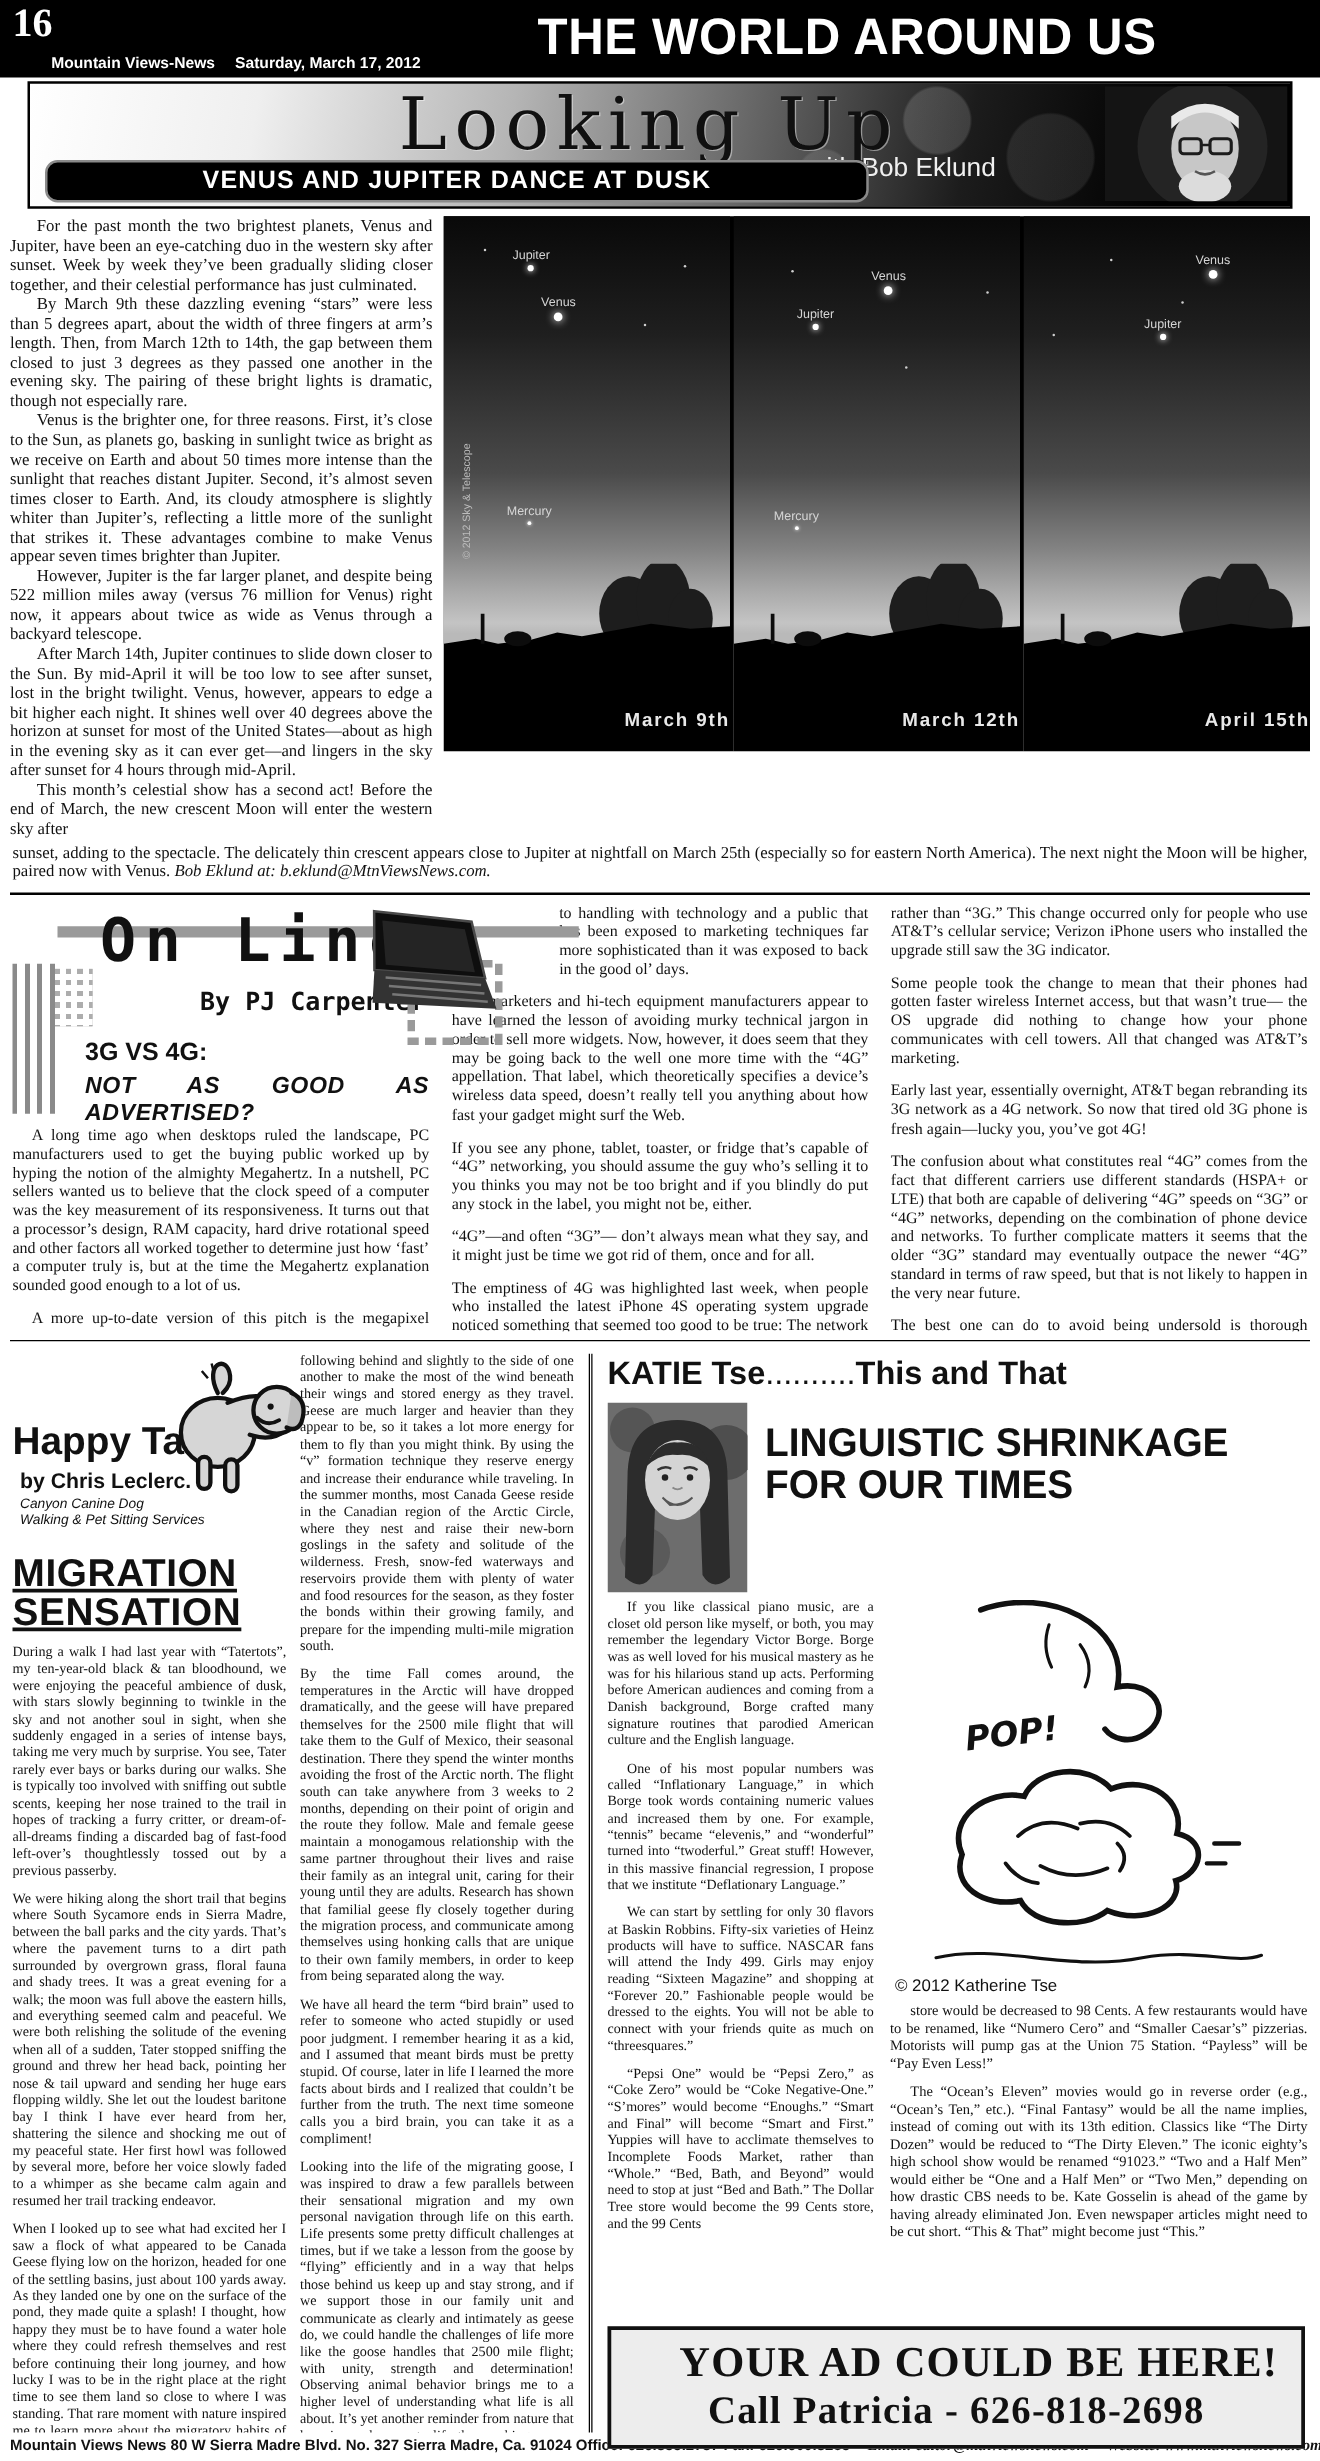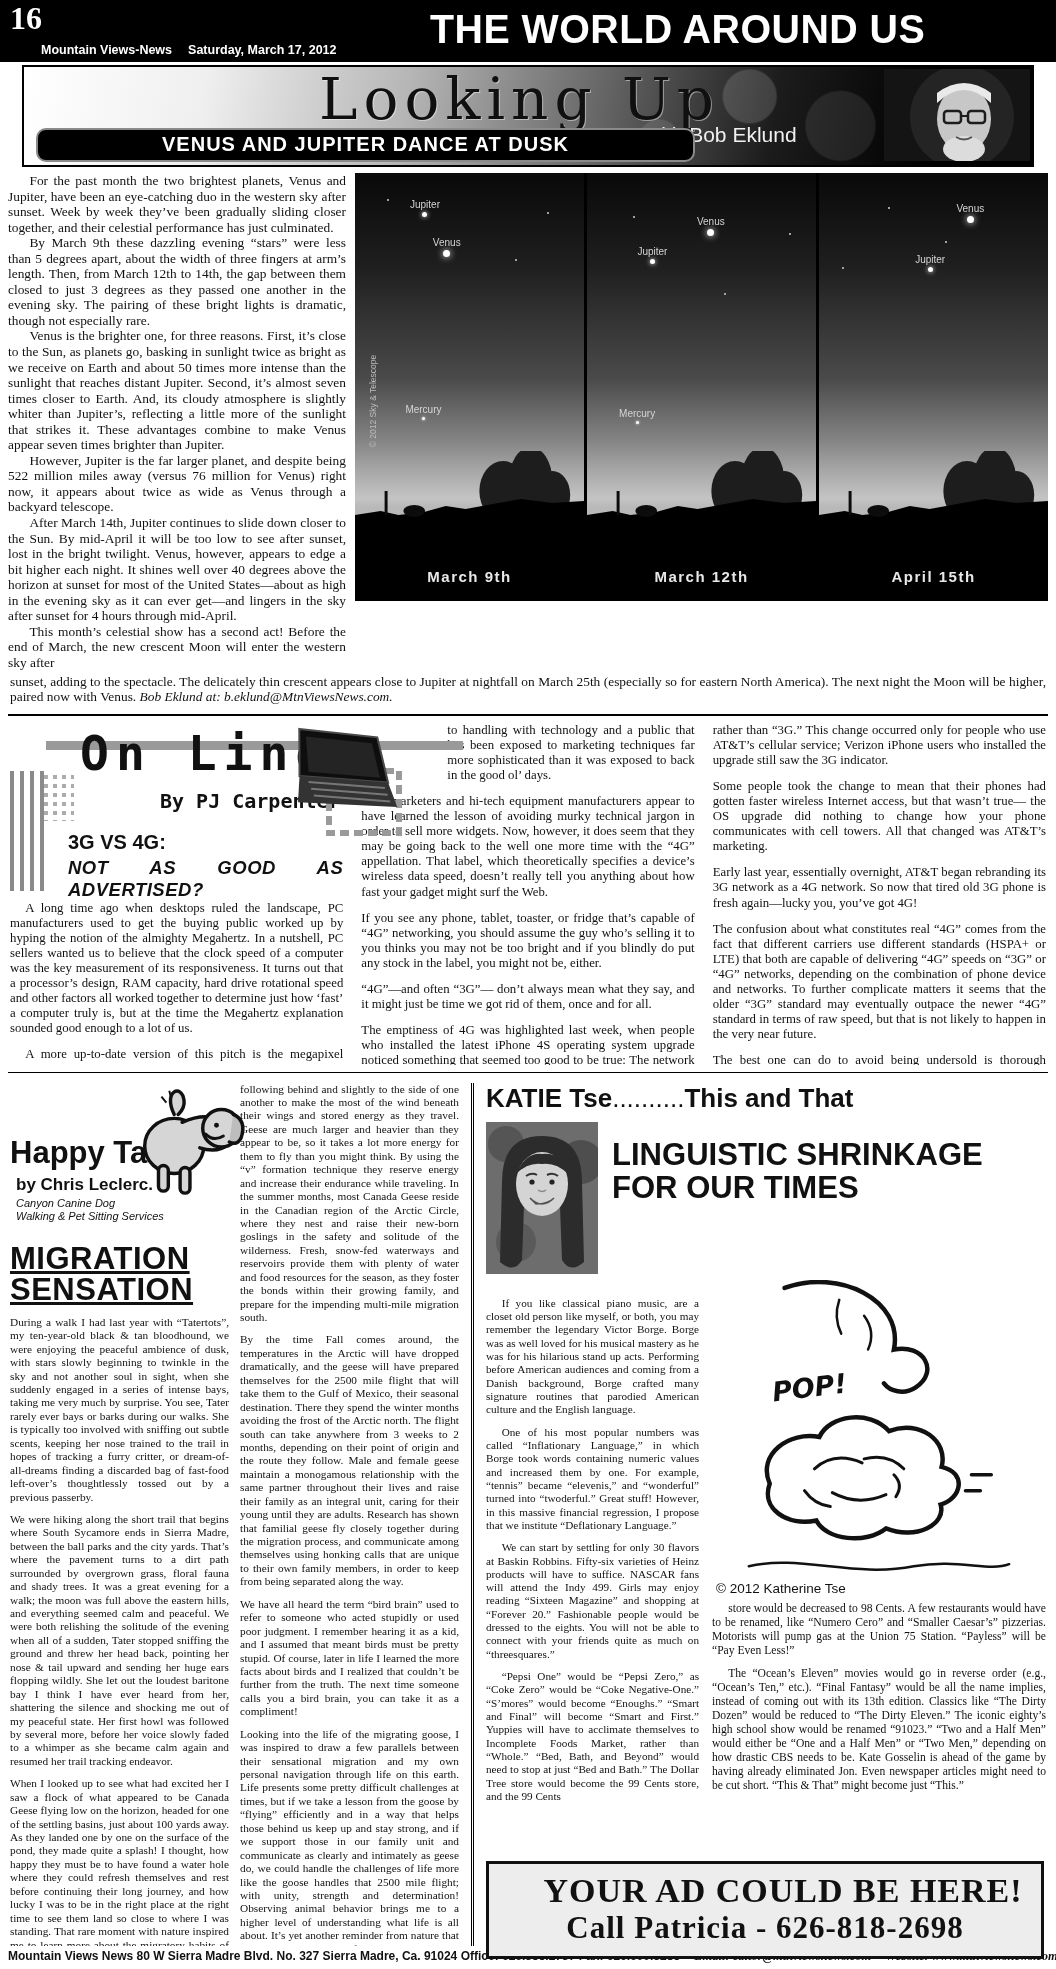--- a/index.html
+++ b/index.html
@@ -28,21 +28,21 @@
   
   .venus-sec{padding:6px 8px 0;}
   .venus-flex{display:flex;gap:9px;}
   .va-left{width:338px;font-size:13.4px;line-height:1.16;text-align:justify;}
   .para{margin:0;text-indent:1.6em;}
   .va-right{flex:1;min-width:0;}
   .panels{display:flex;gap:3px;height:428px;position:relative;background:#000;}
   .sky-panel{flex:1;position:relative;overflow:hidden;
      background:linear-gradient(to bottom,#090909 0%,#1f1f1f 22%,#4a4a4a 48%,#828282 62%,#a9a9a9 70%,#c4c4c4 76%,#b9b9b9 78%);}
   .terrain{position:absolute;left:0;bottom:0;width:100%;height:150px;display:block;}
-  .panel-label{position:absolute;bottom:16px;width:100%;text-align:center;color:#e8e8e8;
+  .panel-label{position:absolute;bottom:16px;width:100%;text-align:right;color:#e8e8e8;
      font:bold 15px "Liberation Sans",sans-serif;letter-spacing:1.5px;}
   .planet{position:absolute;color:#d5d5d5;font:10px "Liberation Sans",sans-serif;text-align:center;}
   .p-dot{display:block;margin:2px auto 0;width:5px;height:5px;border-radius:50%;background:#fff;box-shadow:0 0 5px #fff;}
   .p-dot.big{width:7px;height:7px;box-shadow:0 0 7px #fff;}
   .p-dot.small{width:3px;height:3px;box-shadow:0 0 3px #fff;}
   .star{position:absolute;width:2px;height:2px;border-radius:50%;background:#cfcfcf;}
   .credit-vert{position:absolute;left:-28px;top:52%;transform:rotate(-90deg);color:#bdbdbd;
      font:8.5px "Liberation Sans",sans-serif;z-index:4;white-space:nowrap;}
   .caption{margin:7px 2px 0;font:italic 13.3px "Liberation Sans",sans-serif;line-height:1.28;text-align:justify;}
   .va-tail{margin:3px 2px 0;font-size:13.4px;line-height:1.16;text-align:justify;text-indent:0;}
@@ -80,21 +80,21 @@
   .ht-headline{margin:8px 0 10px;font:bold 31px "Liberation Sans",sans-serif;line-height:1.02;letter-spacing:.5px;text-decoration:underline;}
   .vrule{width:0;border-left:3px double #000;margin:0 1px;}
   .katie{flex:1;min-width:0;position:relative;}
   .kt-header{font:26px "Liberation Sans",sans-serif;margin:0 0 8px;white-space:nowrap;}
   .kt-name{font-weight:bold;}
   .kt-title{font-weight:bold;}
   .kt-top{display:flex;gap:14px;margin-bottom:6px;}
   .kt-photo{width:112px;height:152px;flex:none;}
   .kt-headline{margin:16px 0 0;font:bold 32px "Liberation Sans",sans-serif;line-height:1.05;transform:scaleX(.97);transform-origin:left;}
   .kt-cols{display:flex;gap:13px;padding-bottom:96px;}
-  .kt-col1{width:213px;flex:none;font-size:11.2px;line-height:1.19;text-align:justify;margin-top:17px;}
+  .kt-col1{width:213px;flex:none;font-size:11.2px;line-height:1.19;text-align:justify;}
   .kt-col2{flex:1;min-width:0;font-size:11.6px;line-height:1.21;text-align:justify;}
   .kt-col1 .para,.kt-col2 .para{text-indent:1.4em;margin:0 0 9px;}
   .kt-cartoon{position:relative;height:318px;margin-bottom:4px;}
   .kt-cartoon svg{position:absolute;inset:0;width:100%;height:100%;}
   .pop{position:absolute;top:92px;left:60px;font:bold italic 27px "DejaVu Sans",sans-serif;transform:rotate(-7deg);}
   .kt-credit{position:absolute;bottom:2px;left:4px;font:13.5px "Liberation Sans",sans-serif;}
   .ad-box{position:absolute;left:0;right:2px;bottom:4px;border:3px solid #111;background:#ededed;
      text-align:center;padding:8px 0 10px;z-index:5;}
   .ad-line1{font:bold 34px "Liberation Serif",serif;letter-spacing:1px;margin-left:36px;}
   .ad-line2{font:bold 31px "Liberation Serif",serif;letter-spacing:1px;}

